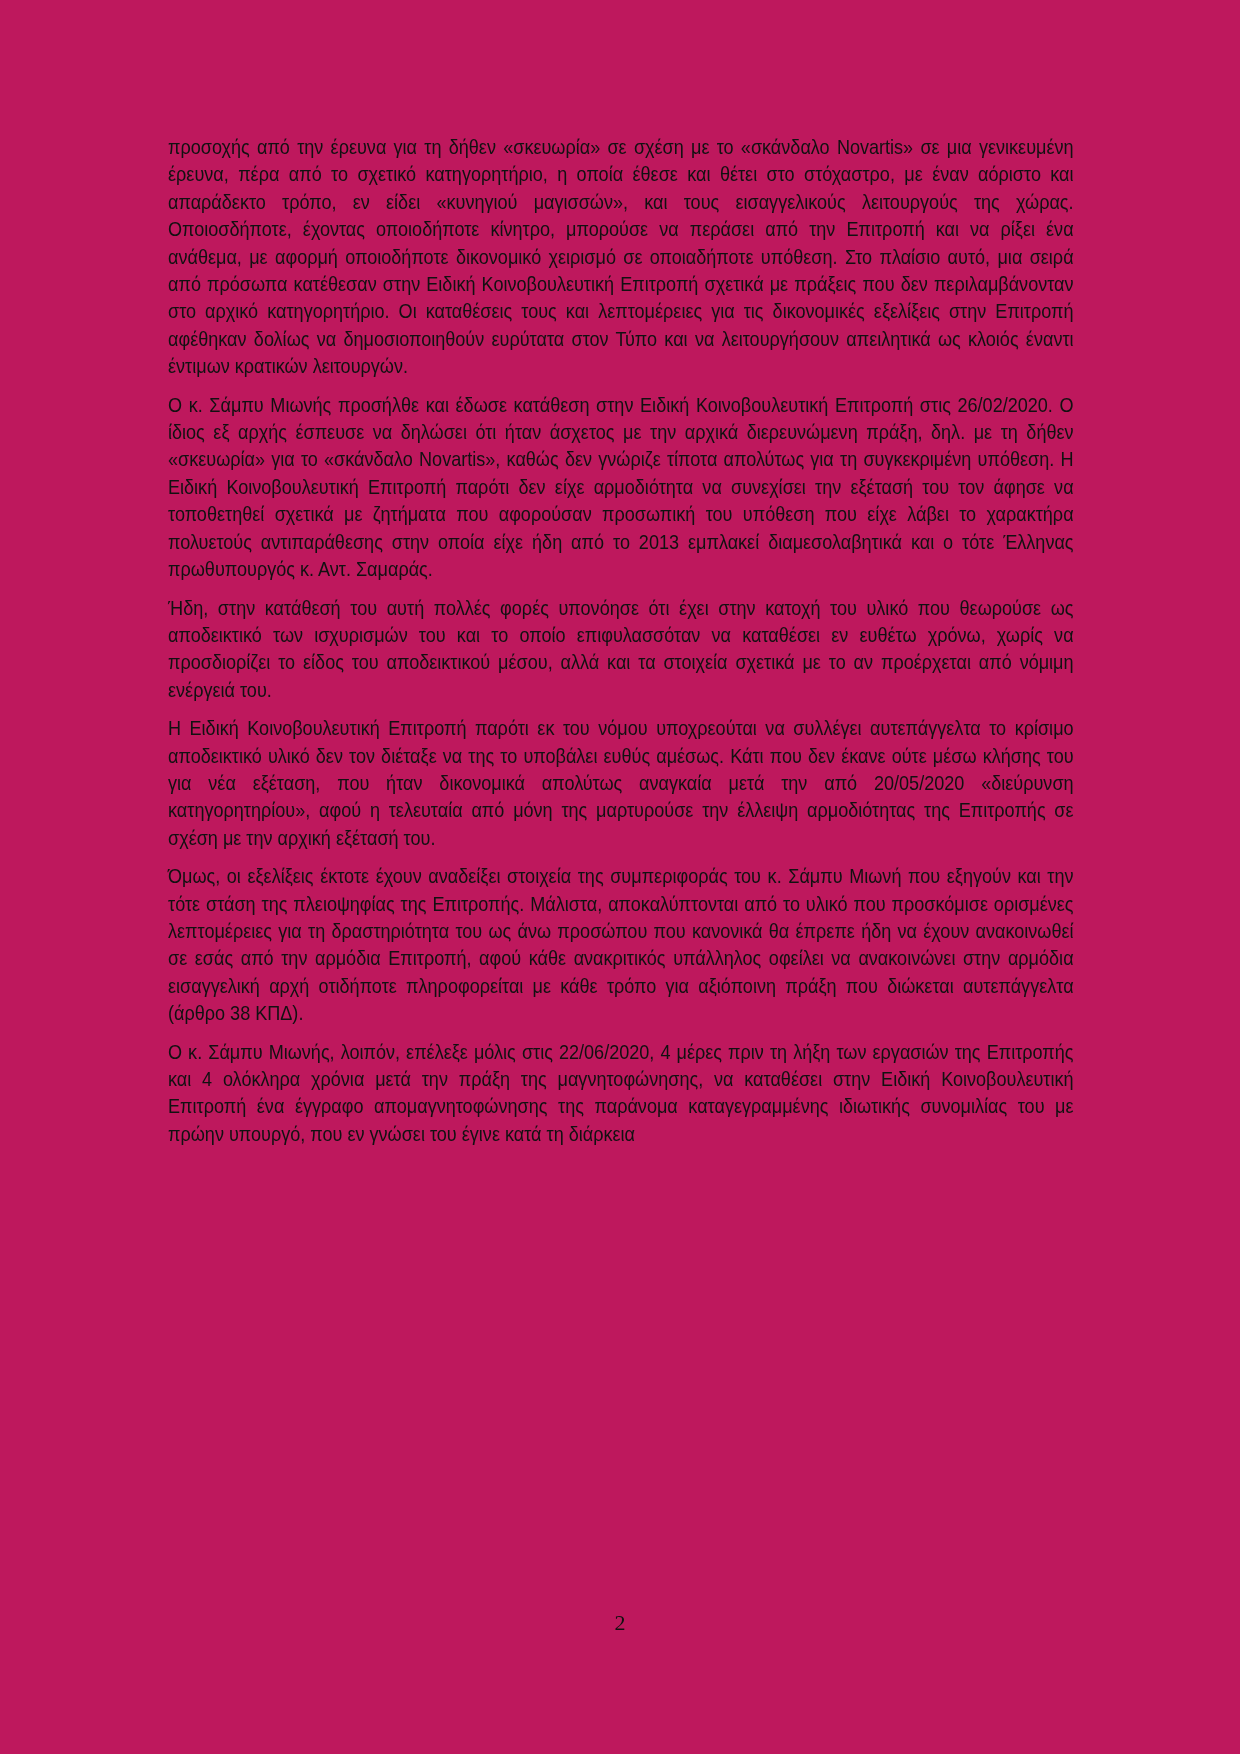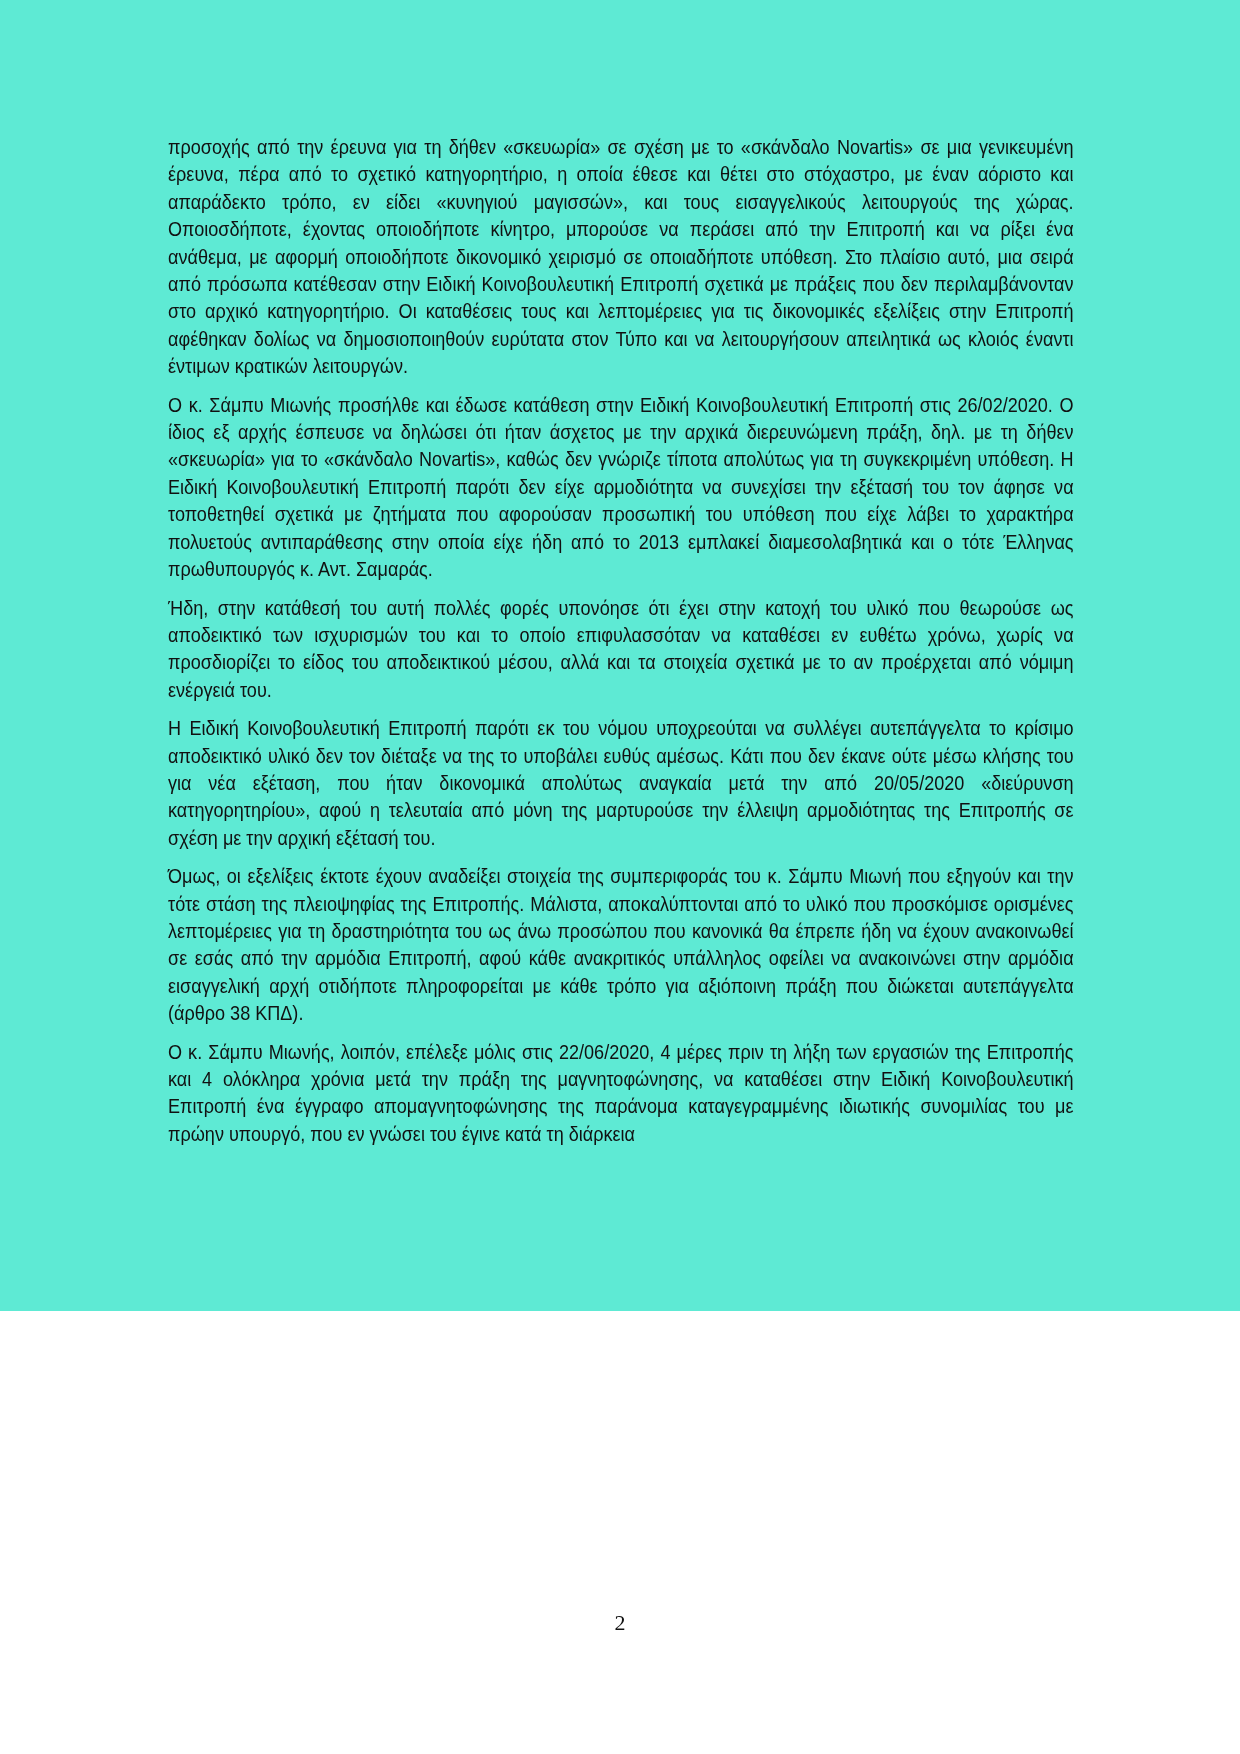--- a/index.html
+++ b/index.html
@@ -11,22 +11,22 @@
       width: 1240px;
       height: 1754px;
       position: relative;
       overflow: hidden;
     }
     .page {
       position: absolute;
       left: 0;
       top: 0;
       width: 1240px;
-      height: 1311px;
-      background: #5eead4;
+      height: 1754px;
+      background: #be185d;
     }
     .text-block {
       position: absolute;
       left: 168px;
       top: 133px;
       width: 906px;
       font-family: "Liberation Sans", sans-serif;
       font-size: 21px;
       line-height: 27.4px;
       color: #111111;

